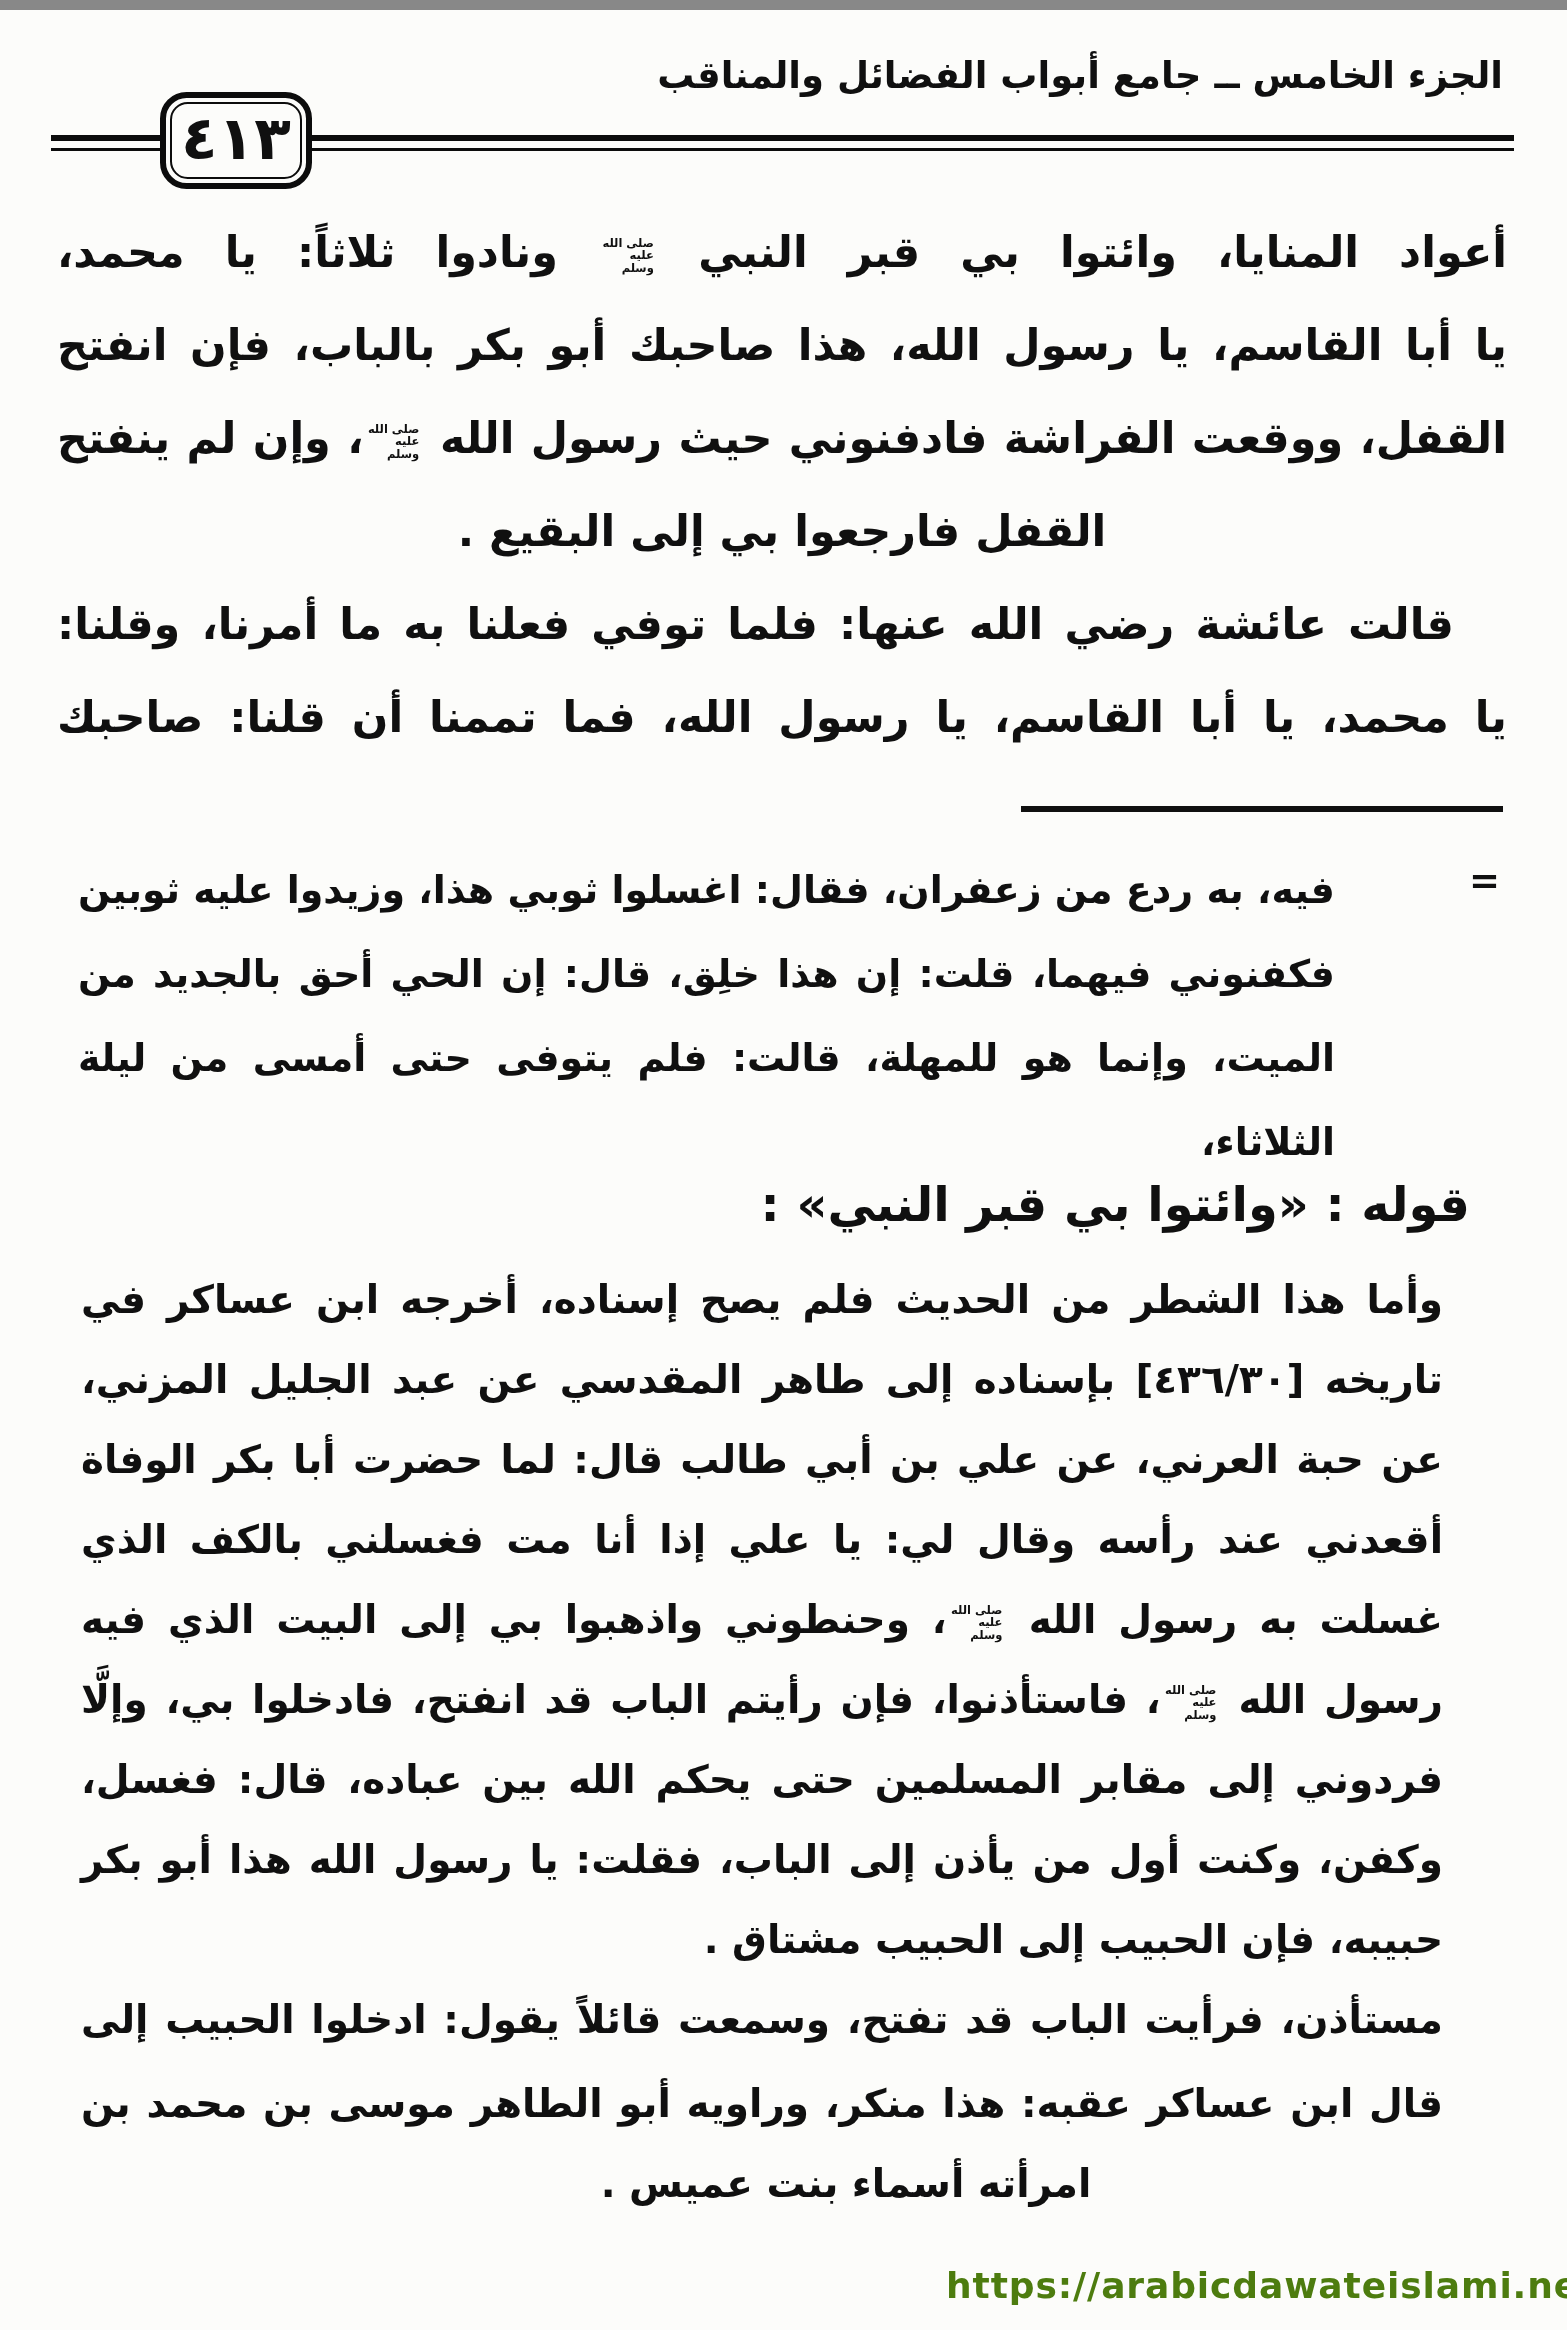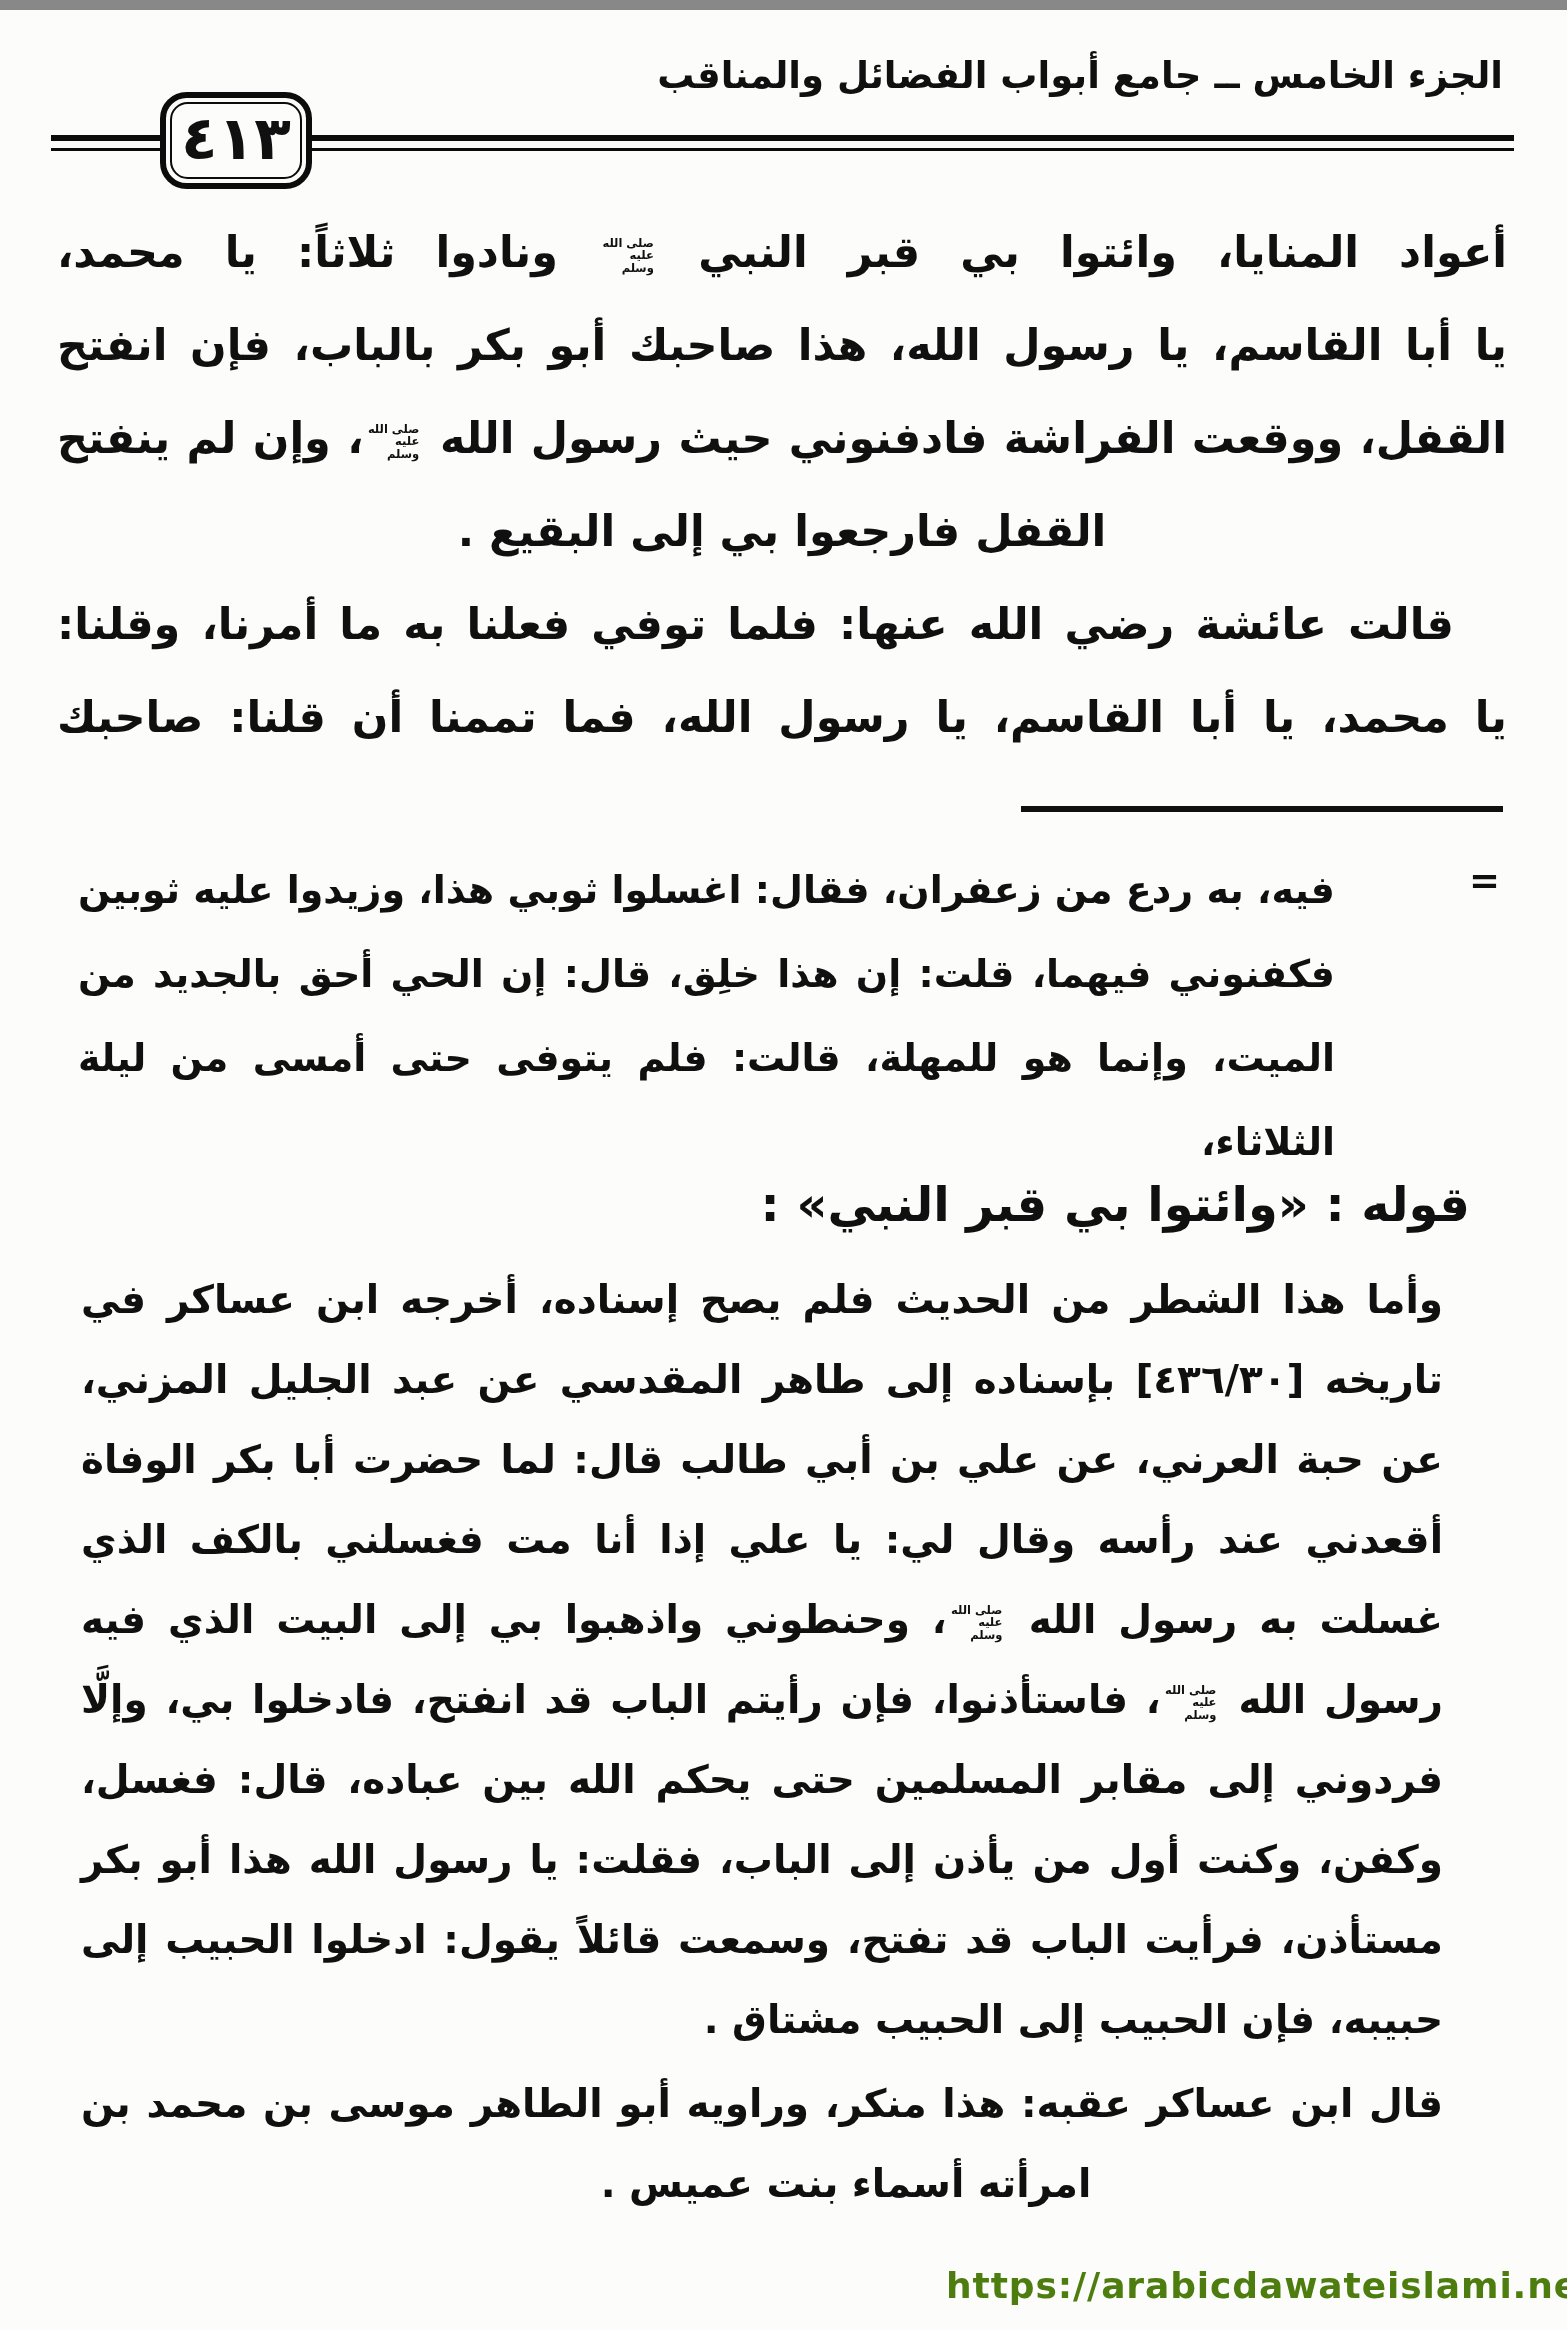--- a/index.html
+++ b/index.html
@@ -106,22 +106,22 @@
       <div class="line justify">عن حبة العرني، عن علي بن أبي طالب قال: لما حضرت أبا بكر الوفاة</div>
       <div class="line justify">أقعدني عند رأسه وقال لي: يا علي إذا أنا مت فغسلني بالكف الذي</div>
       <div class="line justify">غسلت به رسول الله <span class="saw">صلى الله
 عليه
 وسلم</span>، وحنطوني واذهبوا بي إلى البيت الذي فيه</div>
       <div class="line justify">رسول الله <span class="saw">صلى الله
 عليه
 وسلم</span>، فاستأذنوا، فإن رأيتم الباب قد انفتح، فادخلوا بي، وإلَّا</div>
       <div class="line justify">فردوني إلى مقابر المسلمين حتى يحكم الله بين عباده، قال: فغسل،</div>
       <div class="line justify">وكفن، وكنت أول من يأذن إلى الباب، فقلت: يا رسول الله هذا أبو بكر</div>
+      <div class="line right">حبيبه، فإن الحبيب إلى الحبيب مشتاق .</div>
       <div class="line justify">مستأذن، فرأيت الباب قد تفتح، وسمعت قائلاً يقول: ادخلوا الحبيب إلى</div>
-      <div class="line right">حبيبه، فإن الحبيب إلى الحبيب مشتاق .</div>
     </div>
 
   <div class="block asakir-note">
       <div class="line justify">قال ابن عساكر عقبه: هذا منكر، وراويه أبو الطاهر موسى بن محمد بن</div>
       <div class="line center-shift">امرأته أسماء بنت عميس .</div>
     </div>
 
   <div class="watermark">https://arabicdawateislami.net</div>
 
 </div>

